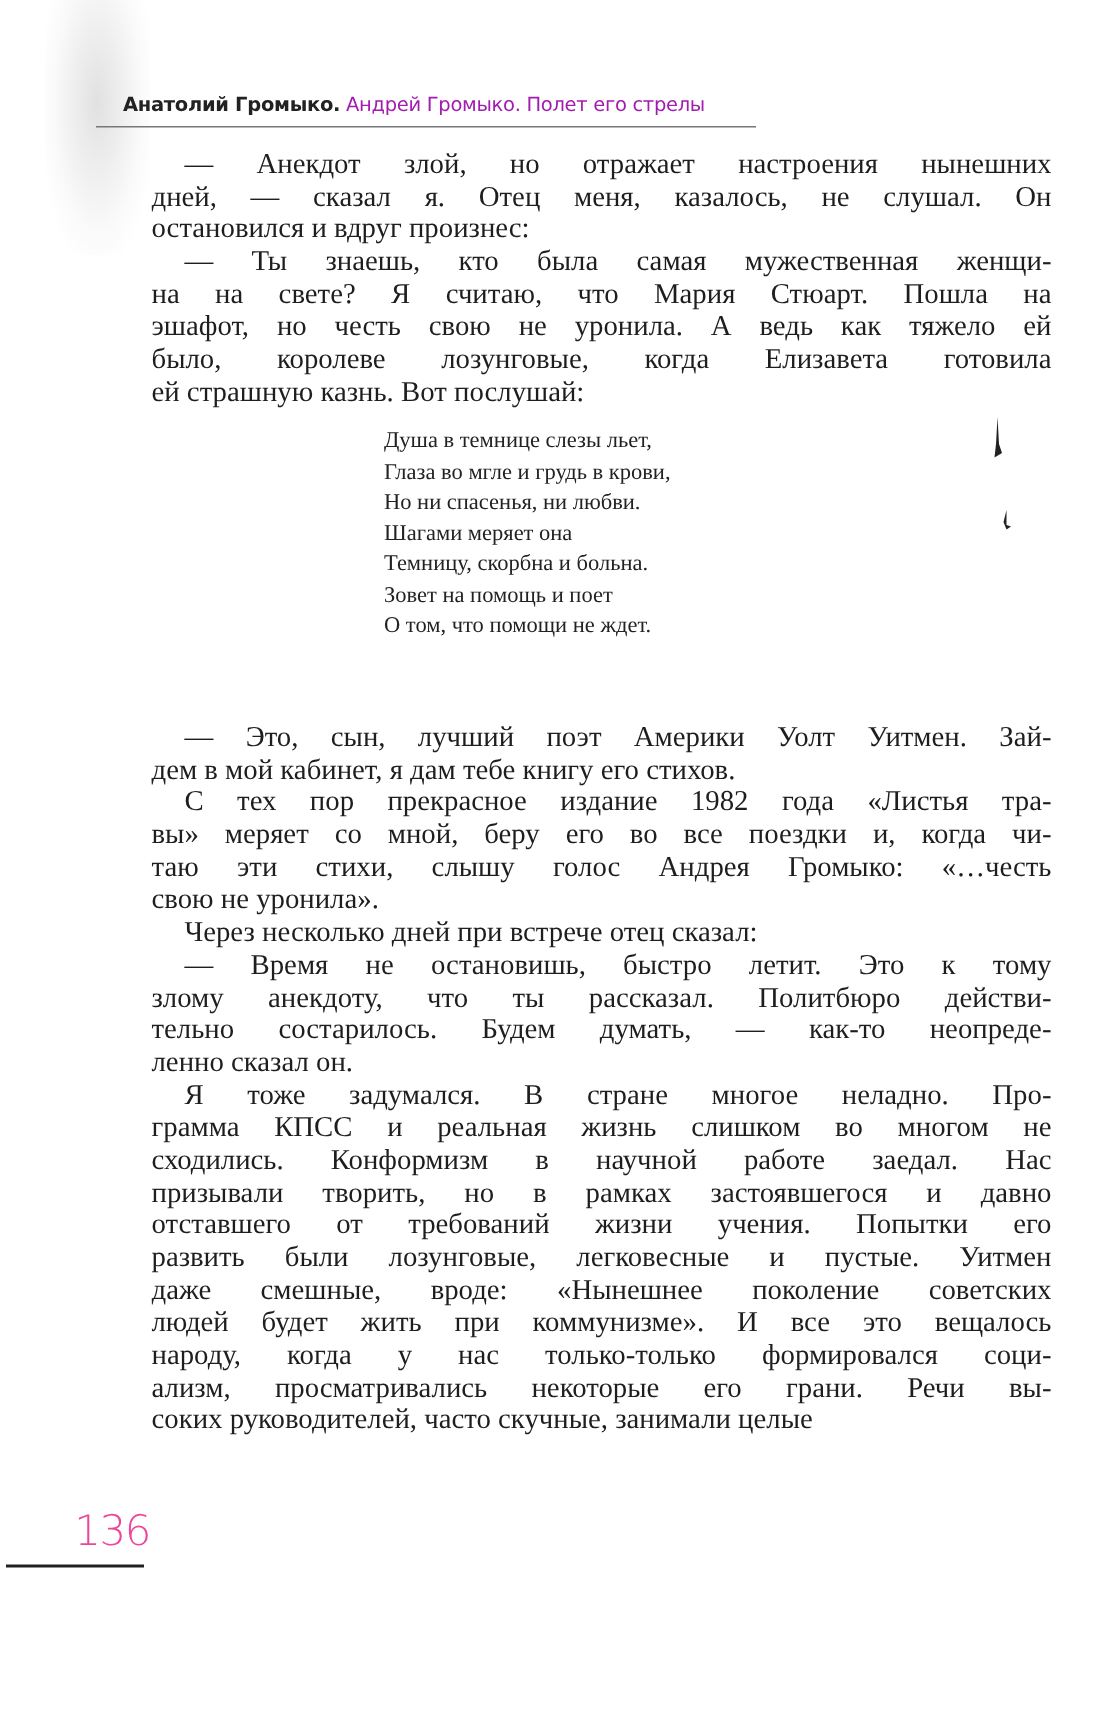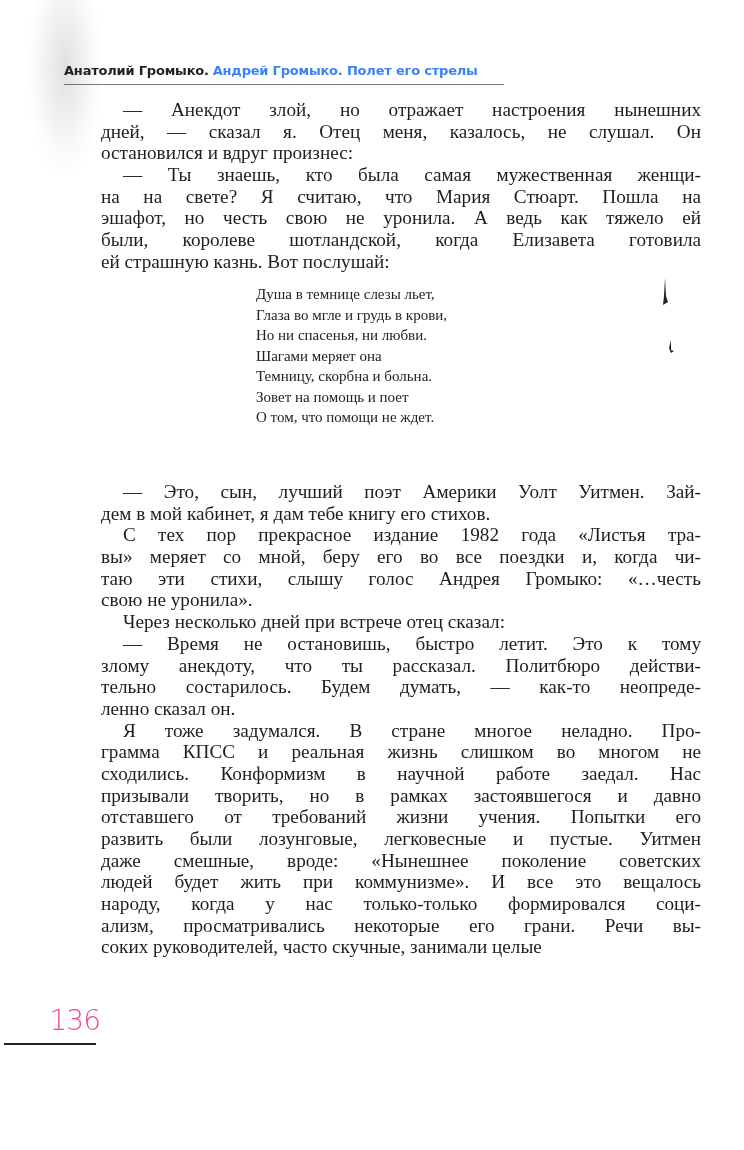--- a/index.html
+++ b/index.html
@@ -9,22 +9,22 @@
   }
   .scan-shade {
     position: absolute; left: 30px; top: 0; width: 70px; height: 170px;
     background: radial-gradient(ellipse at 50% 40%, rgba(200,200,200,0.55), rgba(235,235,235,0.25) 60%, rgba(255,255,255,0) 80%);
   }
   .running-head {
     position: absolute; left: 64px; top: 63px; width: 440px;
     font-family: "DejaVu Sans", sans-serif; font-size: 13px; color: #222;
     letter-spacing: -0.2px;
   }
-  .running-head b { font-weight: bold; }
-  .running-head .title { font-weight: bold; color: #3b82f6; }
+  .running-head b { font-weight: bold; margin-left: 18px; }
+  .running-head .title { font-weight: normal; color: #a21caf; }
   .head-rule {
     position: absolute; left: 64px; top: 84px; width: 440px; height: 1px; background: #777;
   }
   .body-text {
     position: absolute; left: 101px; top: 99px; width: 600px;
     font-family: "Liberation Serif", "DejaVu Serif", serif; font-size: 19.2px; line-height: 21.7px;
     text-align: justify;
   }
   .line { display: block; white-space: nowrap; height: 21.7px; }
   .line.justify { text-align: justify; text-align-last: justify; white-space: normal; overflow: hidden; }
@@ -60,21 +60,21 @@
 </div>
 <div class="head-rule"></div>
 
 <div class="body-text" id="part1">
     <span class="line indent justify">— Анекдот злой, но отражает настроения нынешних</span>
     <span class="line justify">дней, — сказал я. Отец меня, казалось, не слушал. Он</span>
     <span class="line">остановился и вдруг произнес:</span>
     <span class="line indent justify">— Ты знаешь, кто была самая мужественная женщи-</span>
     <span class="line justify">на на свете? Я считаю, что Мария Стюарт. Пошла на</span>
     <span class="line justify">эшафот, но честь свою не уронила. А ведь как тяжело ей</span>
-    <span class="line justify">были, королеве шотландской, когда Елизавета готовила</span>
+    <span class="line justify">было, королеве лозунговые, когда Елизавета готовила</span>
     <span class="line">ей страшную казнь. Вот послушай:</span>
   </div>
 
 <div class="poem" id="poem">
     <span class="verse">Душа в темнице слезы льет,</span>
     <span class="verse">Глаза во мгле и грудь в крови,</span>
     <span class="verse">Но ни спасенья, ни любви.</span>
     <span class="verse">Шагами меряет она</span>
     <span class="verse">Темницу, скорбна и больна.</span>
     <span class="verse">Зовет на помощь и поет</span>

